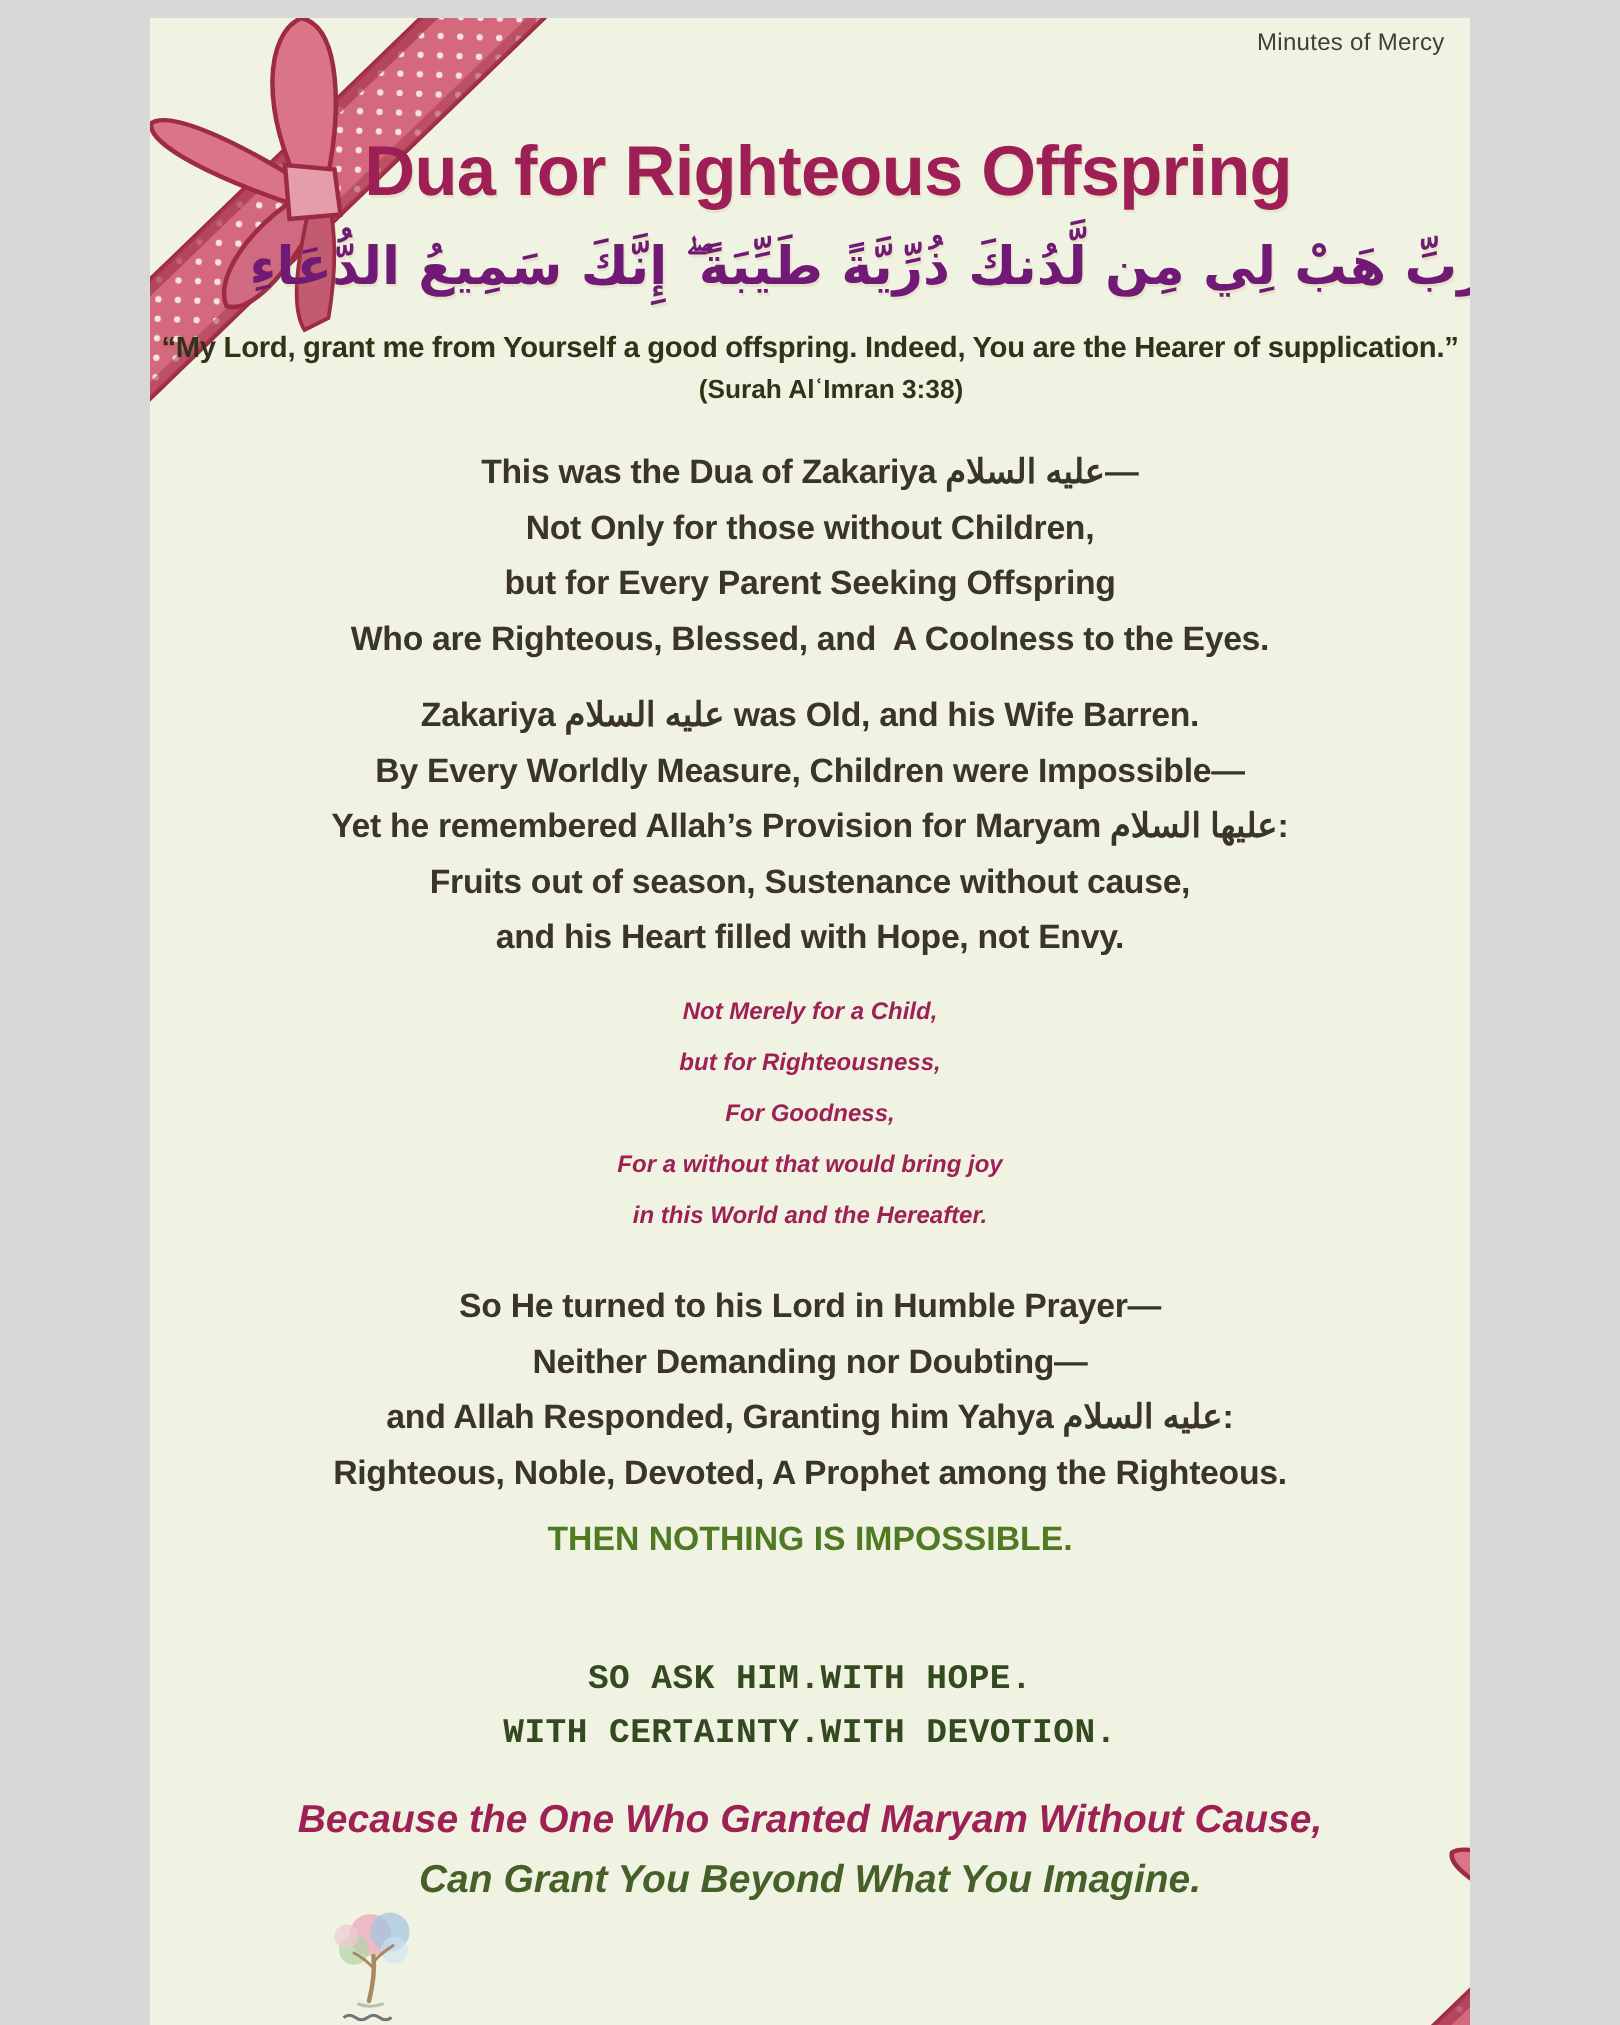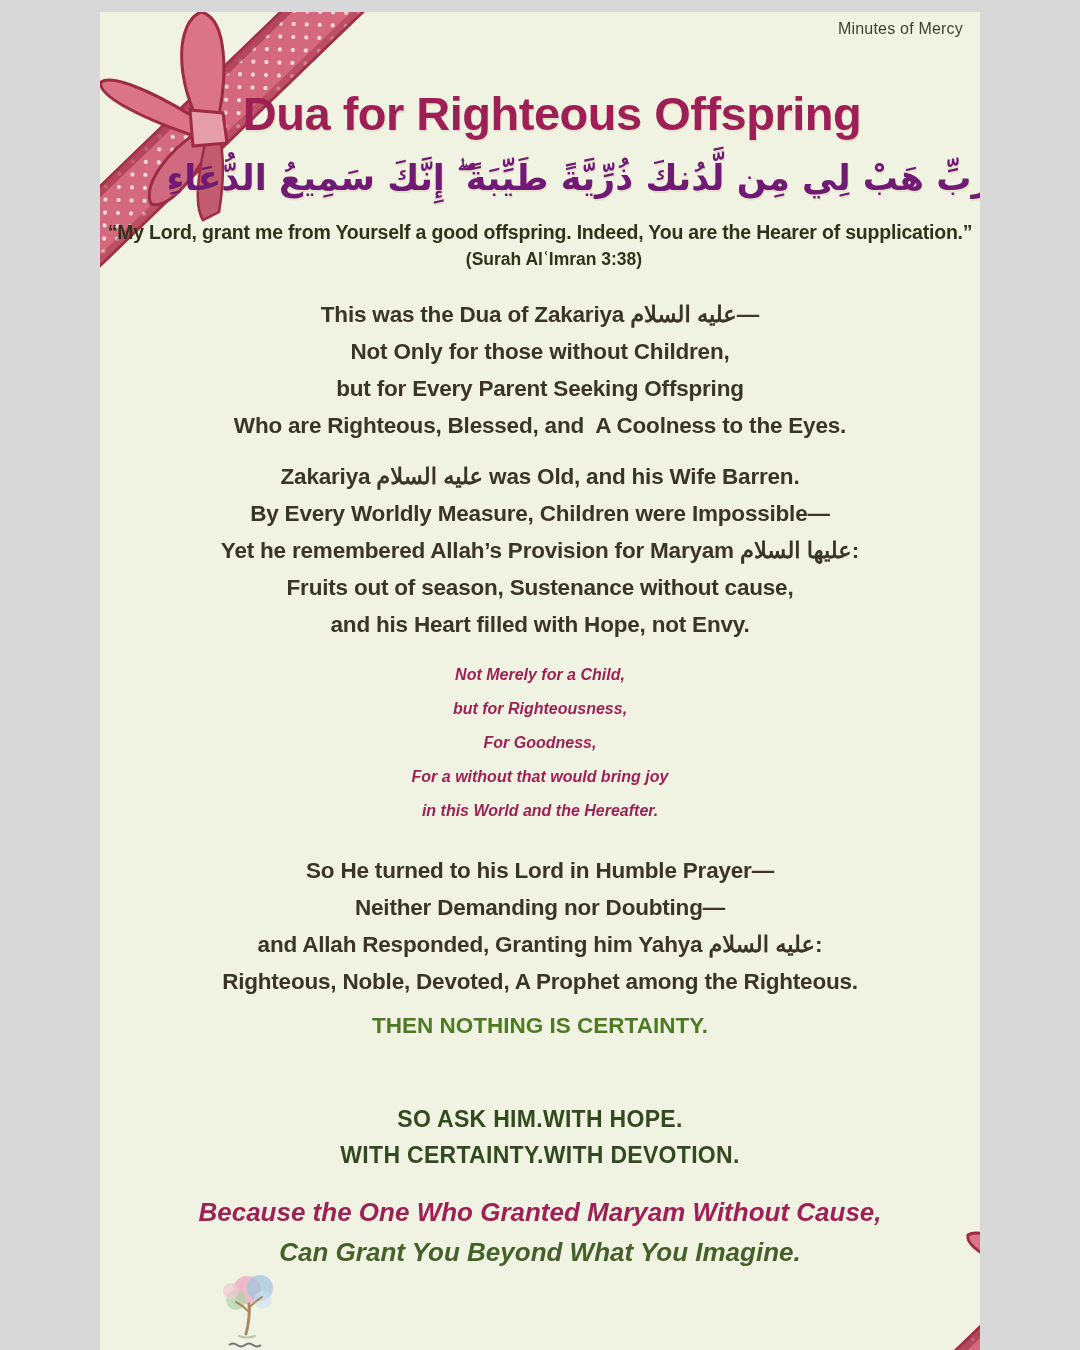--- a/index.html
+++ b/index.html
@@ -32,21 +32,21 @@
     top:209px;font-size:19.5px;font-weight:700;color:#2f3418;letter-spacing:-.2px;
   }
   .reference{
     top:237px;font-size:17.5px;font-weight:700;color:#2f3418;padding-left:14px;
   }
   .para{position:absolute;left:0;width:100%;text-align:center;font-weight:700;}
   .para .line{white-space:pre-wrap;}
   .style-body{font-size:22.5px;line-height:37px;color:#3a3526;letter-spacing:-.2px;}
   .style-accent{font-size:16px;line-height:34px;font-style:italic;color:#9e2155;}
   .style-green-caps{font-size:22.5px;line-height:36px;color:#4f7a23;}
-  .style-darkgreen-caps{font-size:23px;line-height:36px;color:#33491f;letter-spacing:.3px;}
+  .style-darkgreen-caps{font-size:23px;line-height:36px;color:#33491f;letter-spacing:.3px;font-family:Liberation Mono, monospace;}
   .style-closing{font-size:26px;line-height:40px;font-style:italic;}
   .tone-accent{color:#9e2155;}
   .tone-green{color:#46602a;}
   .para-0{top:284px;}
   .para-1{top:446px;}
   .para-2{top:646px;}
   .para-3{top:840px;}
   .para-4{top:996px;}
   .para-5{top:1089px;}
   .para-6{top:1180px;}
@@ -118,21 +118,21 @@
         <div class="line tone-default">For a without that would bring joy</div>
         <div class="line tone-default">in this World and the Hereafter.</div>
       </div>
       <div class="para style-body para-3">
         <div class="line tone-default">So He turned to his Lord in Humble Prayer—</div>
         <div class="line tone-default">Neither Demanding nor Doubting—</div>
         <div class="line tone-default">and Allah Responded, Granting him Yahya عليه السلام:</div>
         <div class="line tone-default">Righteous, Noble, Devoted, A Prophet among the Righteous.</div>
       </div>
       <div class="para style-green-caps para-4">
-        <div class="line tone-default">THEN NOTHING IS CERTAINTY.</div>
+        <div class="line tone-default">THEN NOTHING IS IMPOSSIBLE.</div>
       </div>
       <div class="para style-darkgreen-caps para-5">
         <div class="line tone-default">SO ASK HIM.WITH HOPE.</div>
         <div class="line tone-default">WITH CERTAINTY.WITH DEVOTION.</div>
       </div>
       <div class="para style-closing para-6">
         <div class="line tone-accent">Because the One Who Granted Maryam Without Cause,</div>
         <div class="line tone-green">Can Grant You Beyond What You Imagine.</div>
       </div>
     </div>

